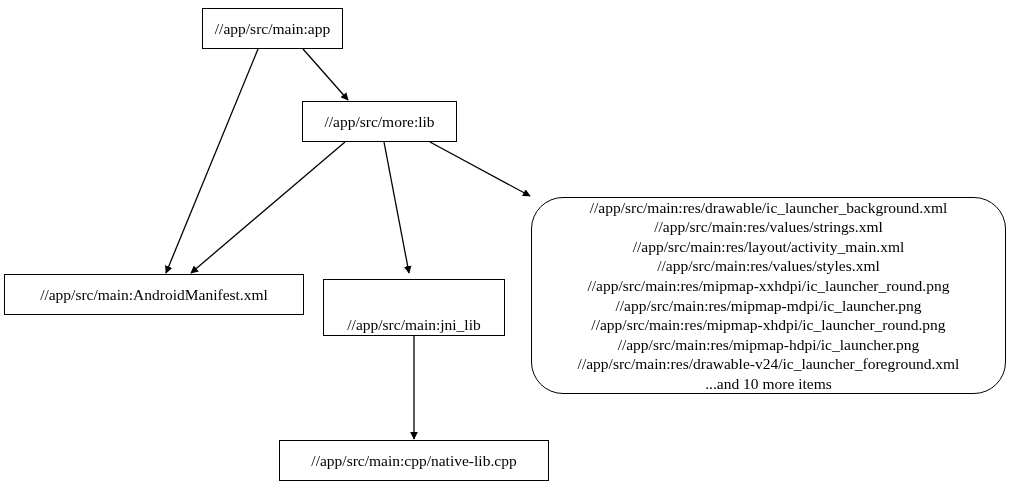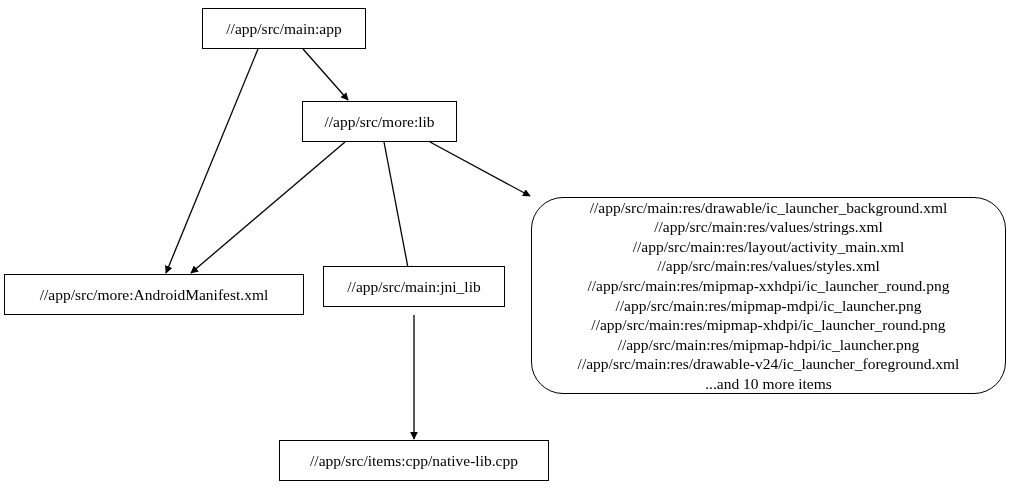--- a/index.html
+++ b/index.html
@@ -66,38 +66,38 @@
     <g id="edges-group">
         <line x1="258" y1="49" x2="166" y2="273" stroke="#000000" stroke-width="1.3" marker-end="url(#arrow)"></line>
         <line x1="303" y1="49" x2="348" y2="100" stroke="#000000" stroke-width="1.3" marker-end="url(#arrow)"></line>
         <line x1="345" y1="142" x2="191" y2="273" stroke="#000000" stroke-width="1.3" marker-end="url(#arrow)"></line>
         <line x1="384" y1="142" x2="409" y2="273" stroke="#000000" stroke-width="1.3" marker-end="url(#arrow)"></line>
         <line x1="430" y1="142" x2="530" y2="196" stroke="#000000" stroke-width="1.3" marker-end="url(#arrow)"></line>
         <line x1="414" y1="315" x2="414" y2="439" stroke="#000000" stroke-width="1.3" marker-end="url(#arrow)"></line>
       </g>
   </svg>
 
-  <div class="node" style="left: 202px; top: 8px; width: 164px; height: 41px;">
+  <div class="node" style="left: 202px; top: 8px; width: 141px; height: 41px;">
     <span class="node-label">//app/src/main:app</span>
   </div>
 
   <div class="node" style="left: 302px; top: 101px; width: 155px; height: 41px;">
     <span class="node-label">//app/src/more:lib</span>
   </div>
 
   <div class="node" style="left: 4px; top: 274px; width: 300px; height: 41px;">
-    <span class="node-label">//app/src/more:AndroidManifest.xml</span>
+    <span class="node-label">//app/src/main:AndroidManifest.xml</span>
   </div>
 
-  <div class="node" style="left: 323px; top: 266px; width: 182px; height: 41px;">
+  <div class="node" style="left: 323px; top: 279px; width: 182px; height: 57px; align-items: flex-end;">
     <span class="node-label">//app/src/main:jni_lib</span>
   </div>
 
   <div class="node" style="left: 279px; top: 440px; width: 270px; height: 41px;">
-    <span class="node-label">//app/src/items:cpp/native-lib.cpp</span>
+    <span class="node-label">//app/src/main:cpp/native-lib.cpp</span>
   </div>
 
   <div class="node node-multiline" style="left: 531px; top: 197px; width: 475px; height: 197px;">
     <span class="node-label">//app/src/main:res/drawable/ic_launcher_background.xml
 //app/src/main:res/values/strings.xml
 //app/src/main:res/layout/activity_main.xml
 //app/src/main:res/values/styles.xml
 //app/src/main:res/mipmap-xxhdpi/ic_launcher_round.png
 //app/src/main:res/mipmap-mdpi/ic_launcher.png
 //app/src/main:res/mipmap-xhdpi/ic_launcher_round.png

